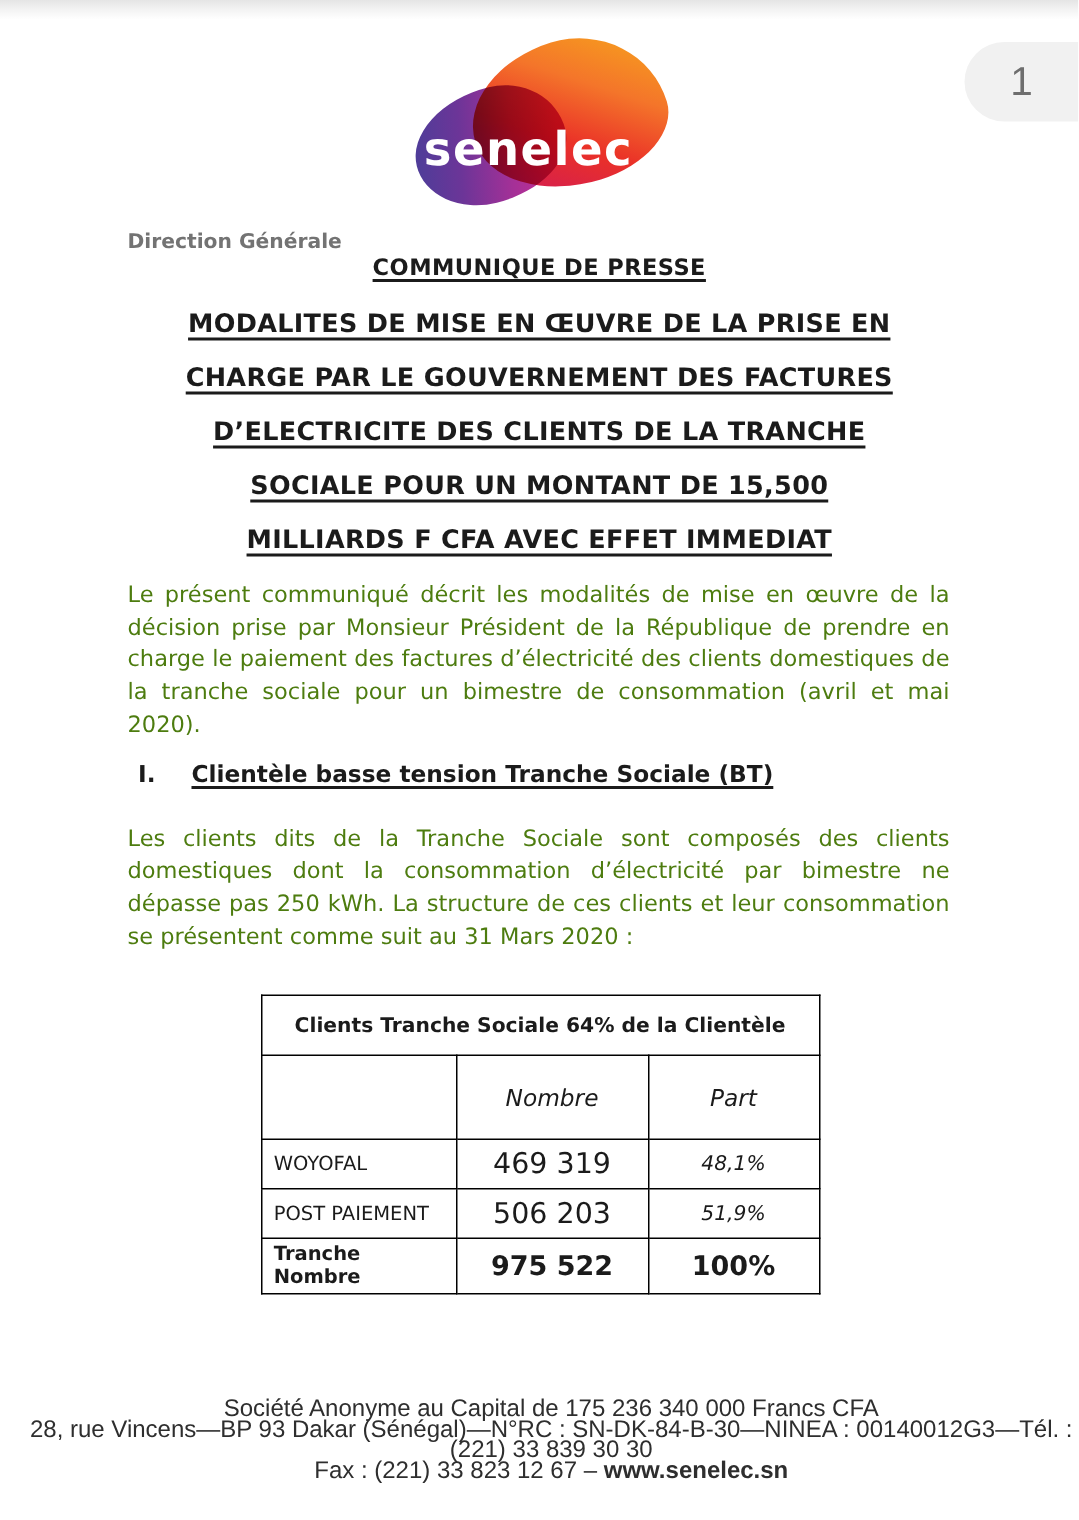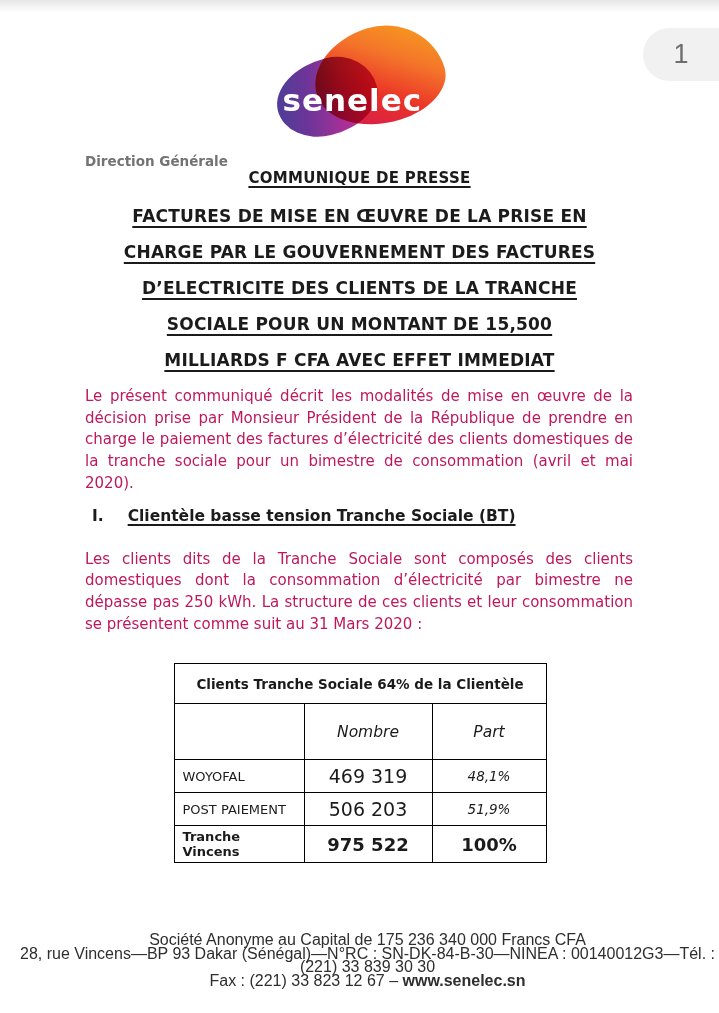--- a/index.html
+++ b/index.html
@@ -110,21 +110,21 @@
     text-decoration-thickness: 2px;
     text-underline-offset: 4px;
   }
 
   
   .para {
     margin: 8px 86px 0 85px;
     font-size: 15px;
     line-height: 21.7px;
     text-align: justify;
-    color: #be185d;
+    color: #4d7c0f;
   }
   .section-head {
     margin: 12px 0 0 92px;
     display: flex;
     gap: 24px;
     font-weight: bold;
     font-size: 15.5px;
   }
   .section-head .head-text {
     text-decoration: underline;
@@ -194,21 +194,21 @@
     <div class="logo-text">senelec</div>
   </div>
 
   <div class="direction">Direction Générale</div>
 
   <div class="doc-type">
     <span>COMMUNIQUE DE PRESSE</span>
   </div>
 
   <div class="title">
-    <div class="t-line"><span>FACTURES DE MISE EN ŒUVRE DE LA PRISE EN</span></div>
+    <div class="t-line"><span>MODALITES DE MISE EN ŒUVRE DE LA PRISE EN</span></div>
     <div class="t-line"><span>CHARGE PAR LE GOUVERNEMENT DES FACTURES</span></div>
     <div class="t-line"><span>D’ELECTRICITE DES CLIENTS DE LA TRANCHE</span></div>
     <div class="t-line"><span>SOCIALE POUR UN MONTANT DE 15,500</span></div>
     <div class="t-line"><span>MILLIARDS F CFA AVEC EFFET IMMEDIAT</span></div>
   </div>
 
   <div class="para">Le présent communiqué décrit les modalités de mise en œuvre de la décision prise par Monsieur Président de la République de prendre en charge le paiement des factures d’électricité des clients domestiques de la tranche sociale pour un bimestre de consommation (avril et mai 2020).</div>
 
   <div class="section-head">
     <span class="head-num">I.</span>
@@ -237,21 +237,21 @@
           <td class="lbl">WOYOFAL</td>
           <td class="num">469 319</td>
           <td class="pct">48,1%</td>
         </tr>
         <tr class="data-row">
           <td class="lbl">POST PAIEMENT</td>
           <td class="num">506 203</td>
           <td class="pct">51,9%</td>
         </tr>
         <tr class="total-row">
-          <td class="lbl">Tranche Vincens</td>
+          <td class="lbl">Tranche Nombre</td>
           <td class="num">975 522</td>
           <td class="pct">100%</td>
         </tr>
       </tbody>
     </table>
   </div>
 
   <div class="footer">
     <div>Société Anonyme au Capital de 175 236 340 000 Francs CFA</div>
     <div>28, rue Vincens—BP 93 Dakar (Sénégal)—N°RC : SN-DK-84-B-30—NINEA : 00140012G3—Tél. : (221) 33 839 30 30</div>

